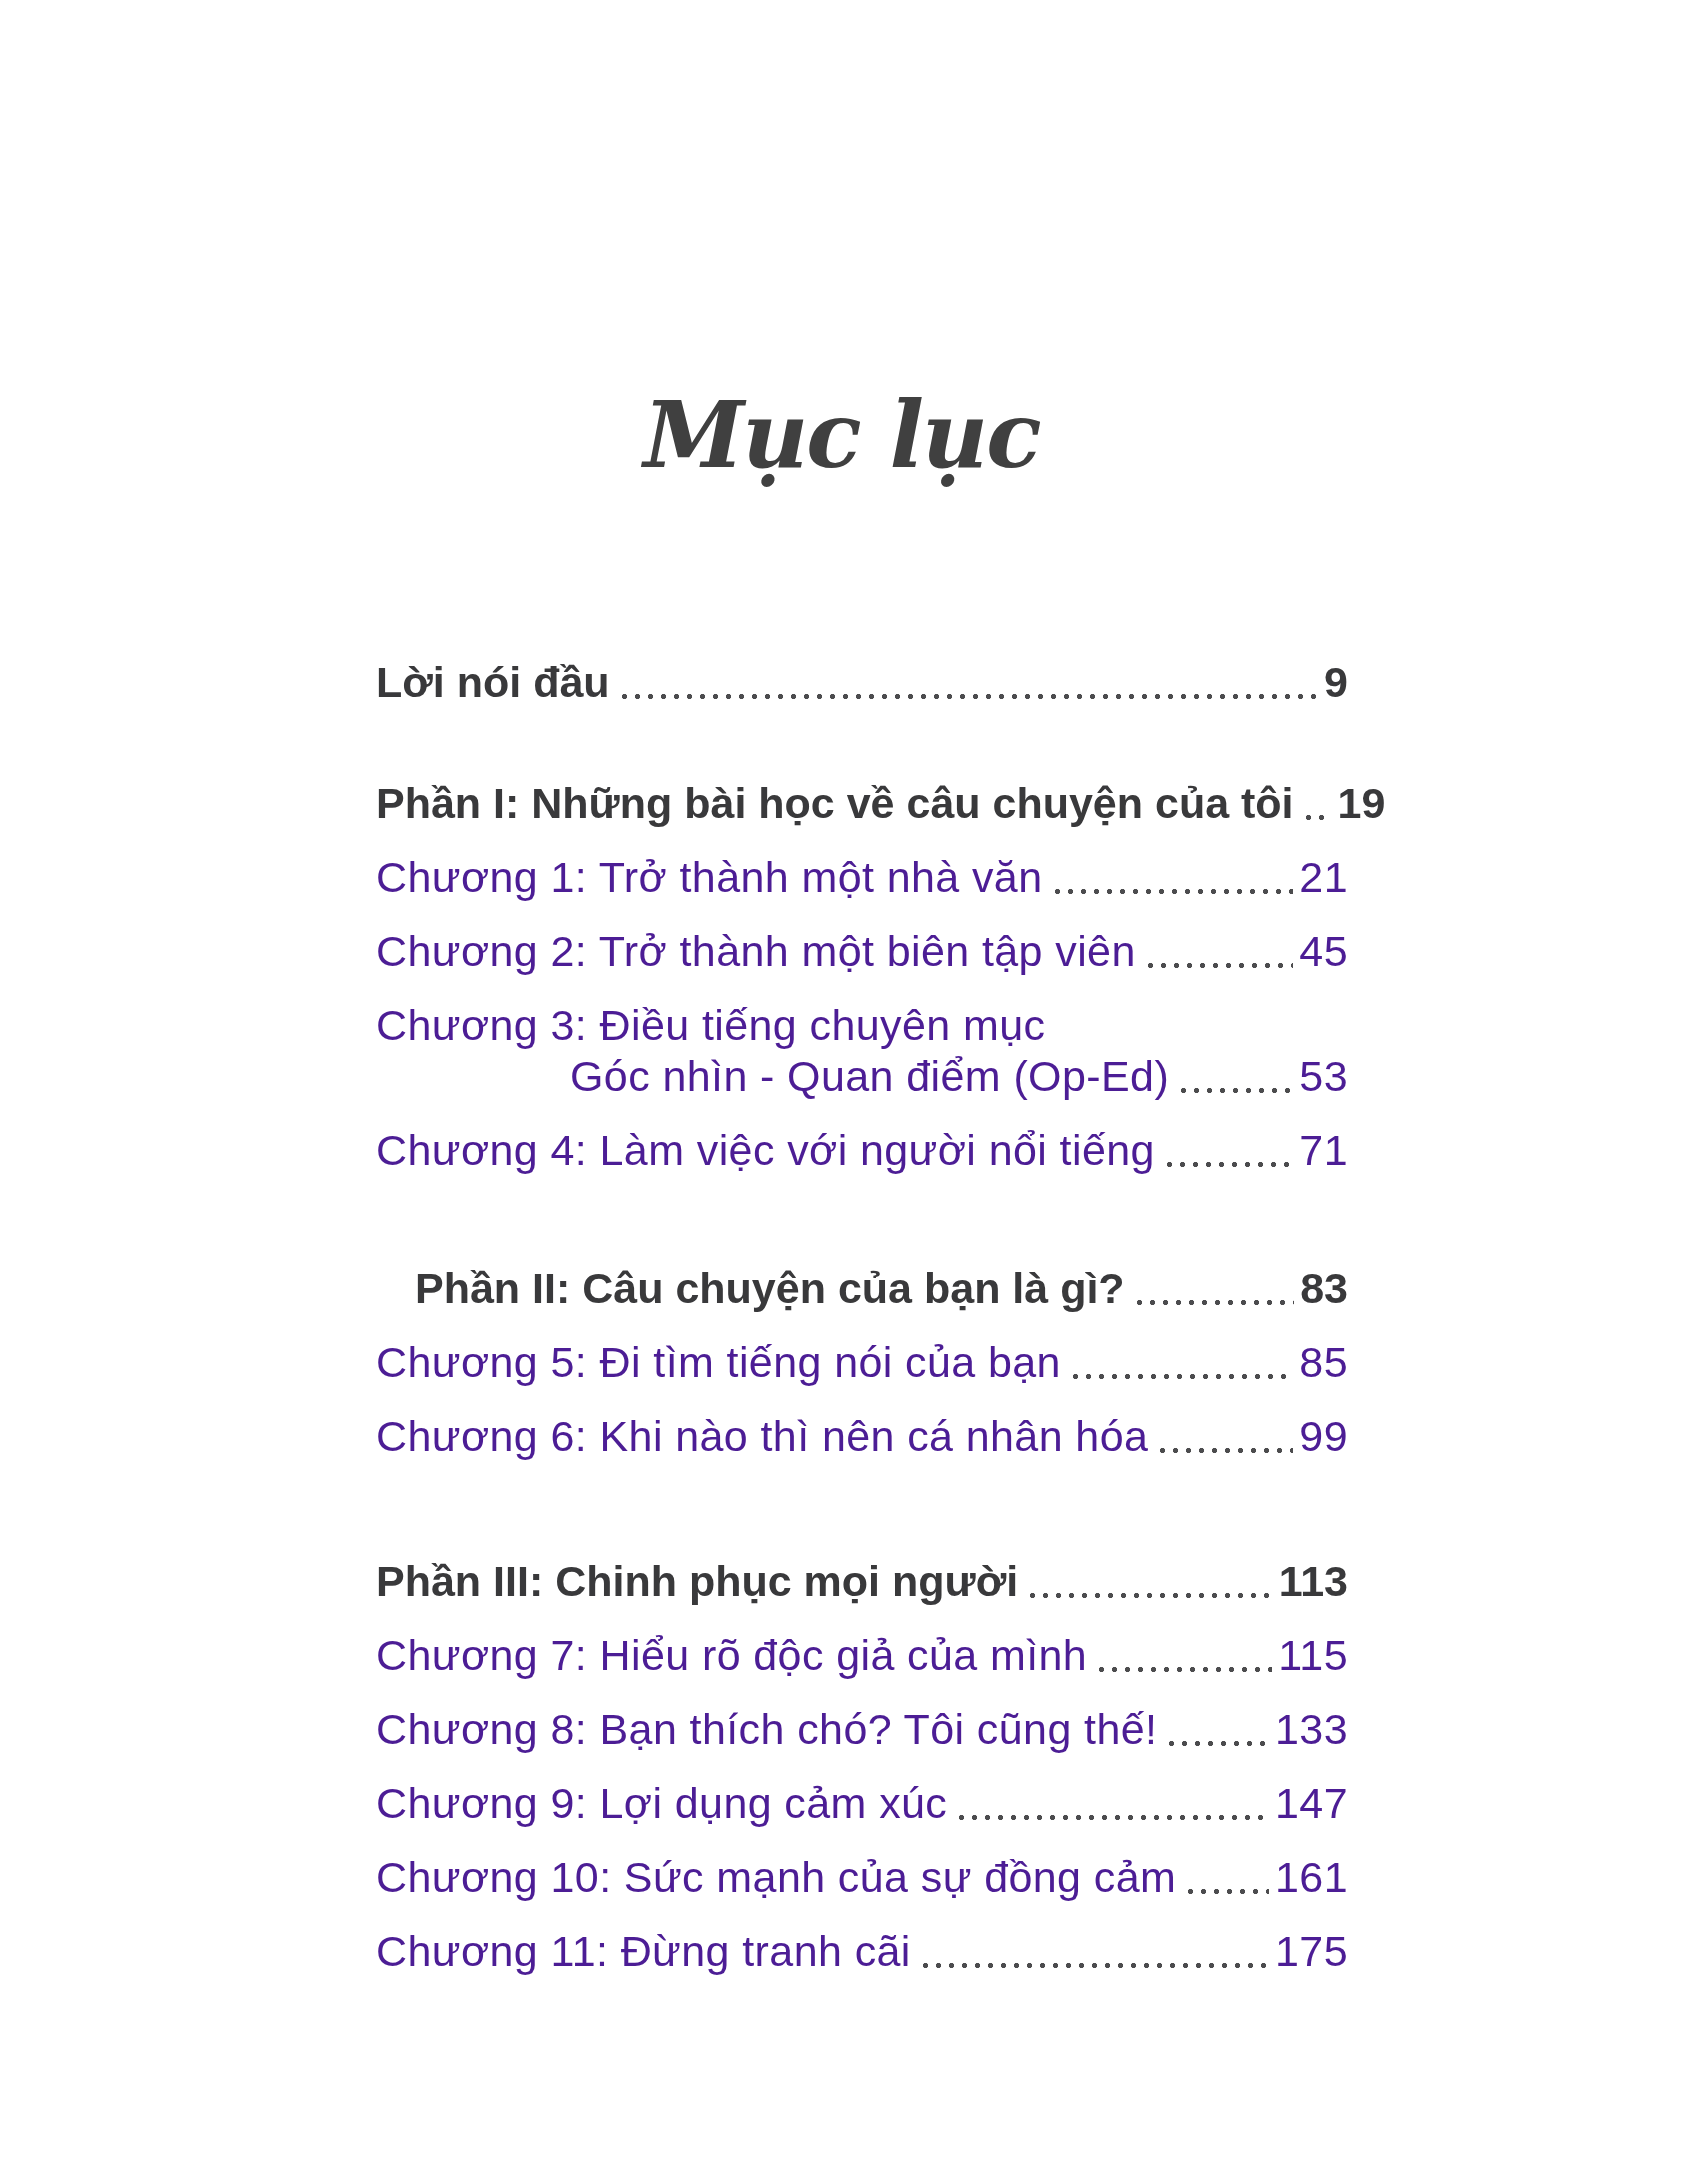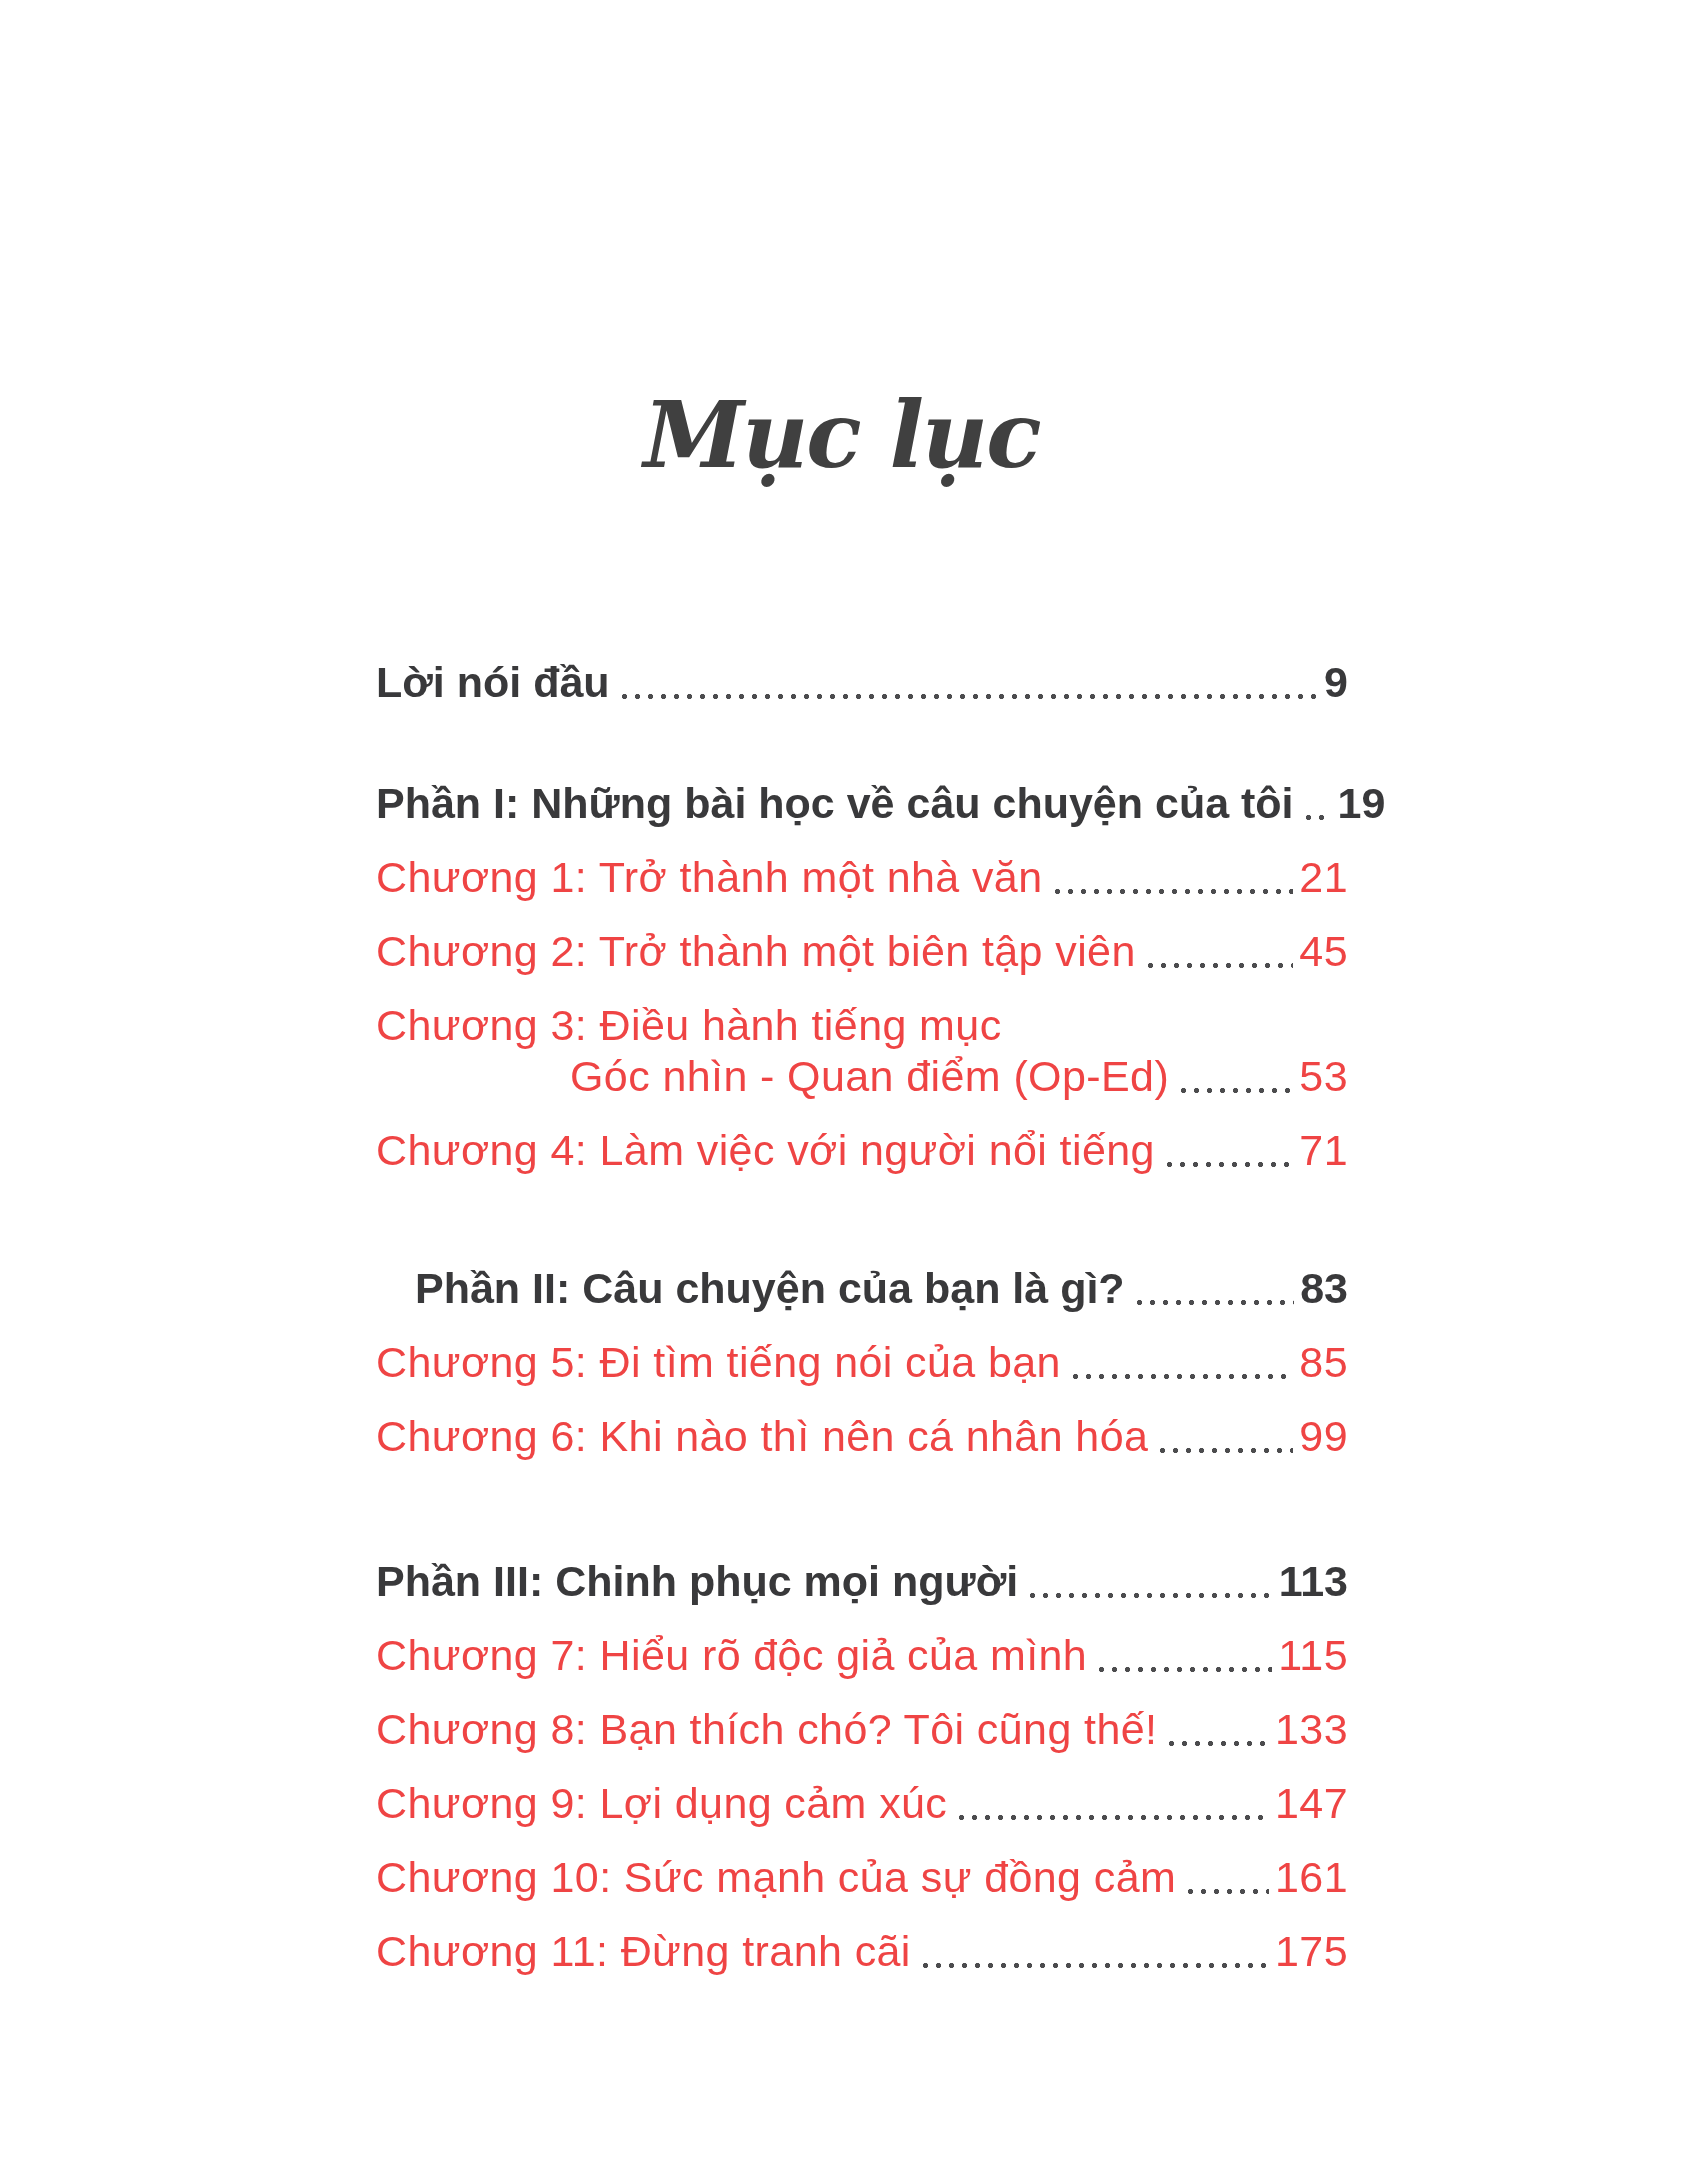--- a/index.html
+++ b/index.html
@@ -34,21 +34,21 @@
     position: absolute;
     left: 376px;
     top: 490px;
     width: 972px;
   }
   .row {
     display: flex;
     align-items: baseline;
     font-size: 43px;
     line-height: 51px;
-    color: #ef4444;
+    color: #4c1d95;
     letter-spacing: 0.4px;
   }
   .row .label {
     white-space: nowrap;
     flex: 0 0 auto;
   }
   .row .leader {
     flex: 1 1 auto;
     align-self: flex-end;
     height: 7px;
@@ -102,21 +102,21 @@
       <span class="pagenum">21</span>
     </div>
 
     <div class="row chap">
       <span class="label">Chương 2: Trở thành một biên tập viên</span>
       <span class="leader"></span>
       <span class="pagenum">45</span>
     </div>
 
     <div class="row chap">
-      <span class="label">Chương 3: Điều hành tiếng mục</span>
+      <span class="label">Chương 3: Điều tiếng chuyên mục</span>
     </div>
 
     <div class="row cont">
       <span class="label">Góc nhìn - Quan điểm (Op-Ed)</span>
       <span class="leader"></span>
       <span class="pagenum">53</span>
     </div>
 
     <div class="row chap">
       <span class="label">Chương 4: Làm việc với người nổi tiếng</span>

